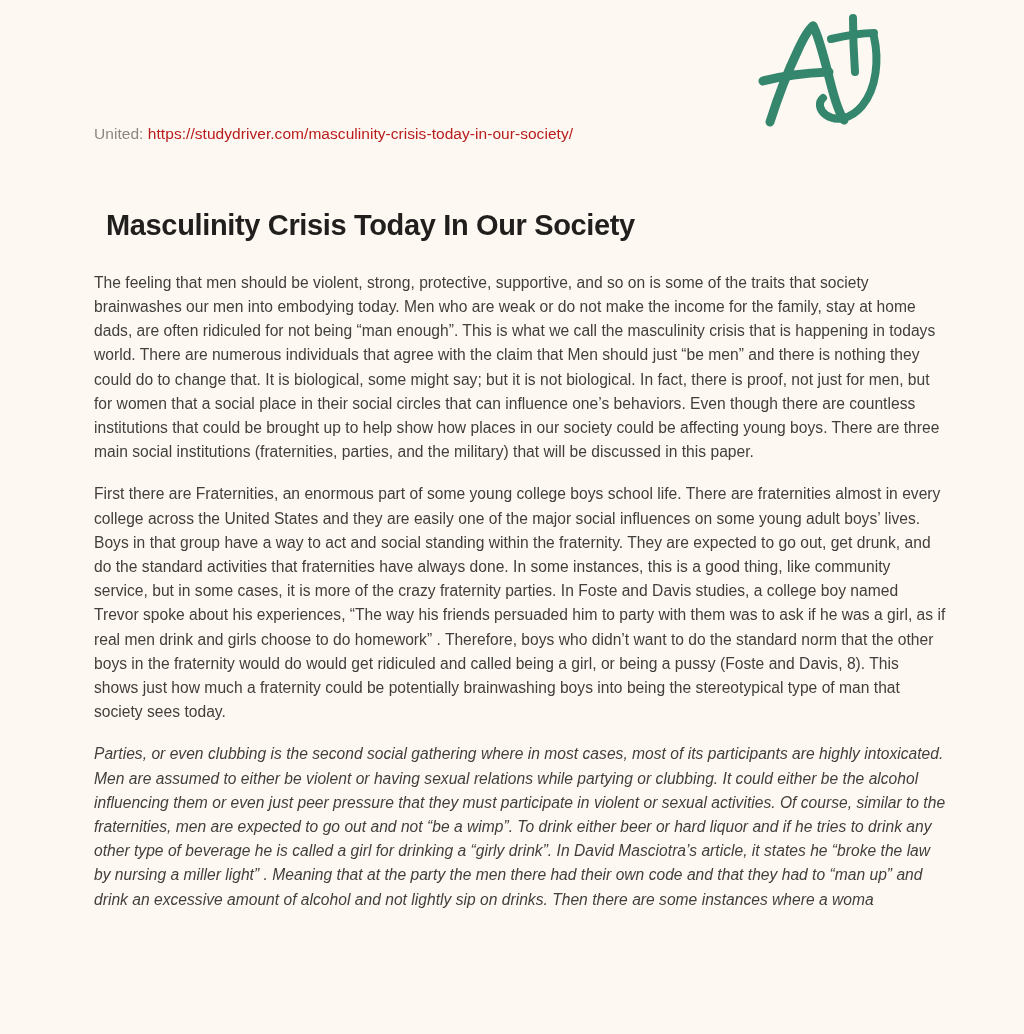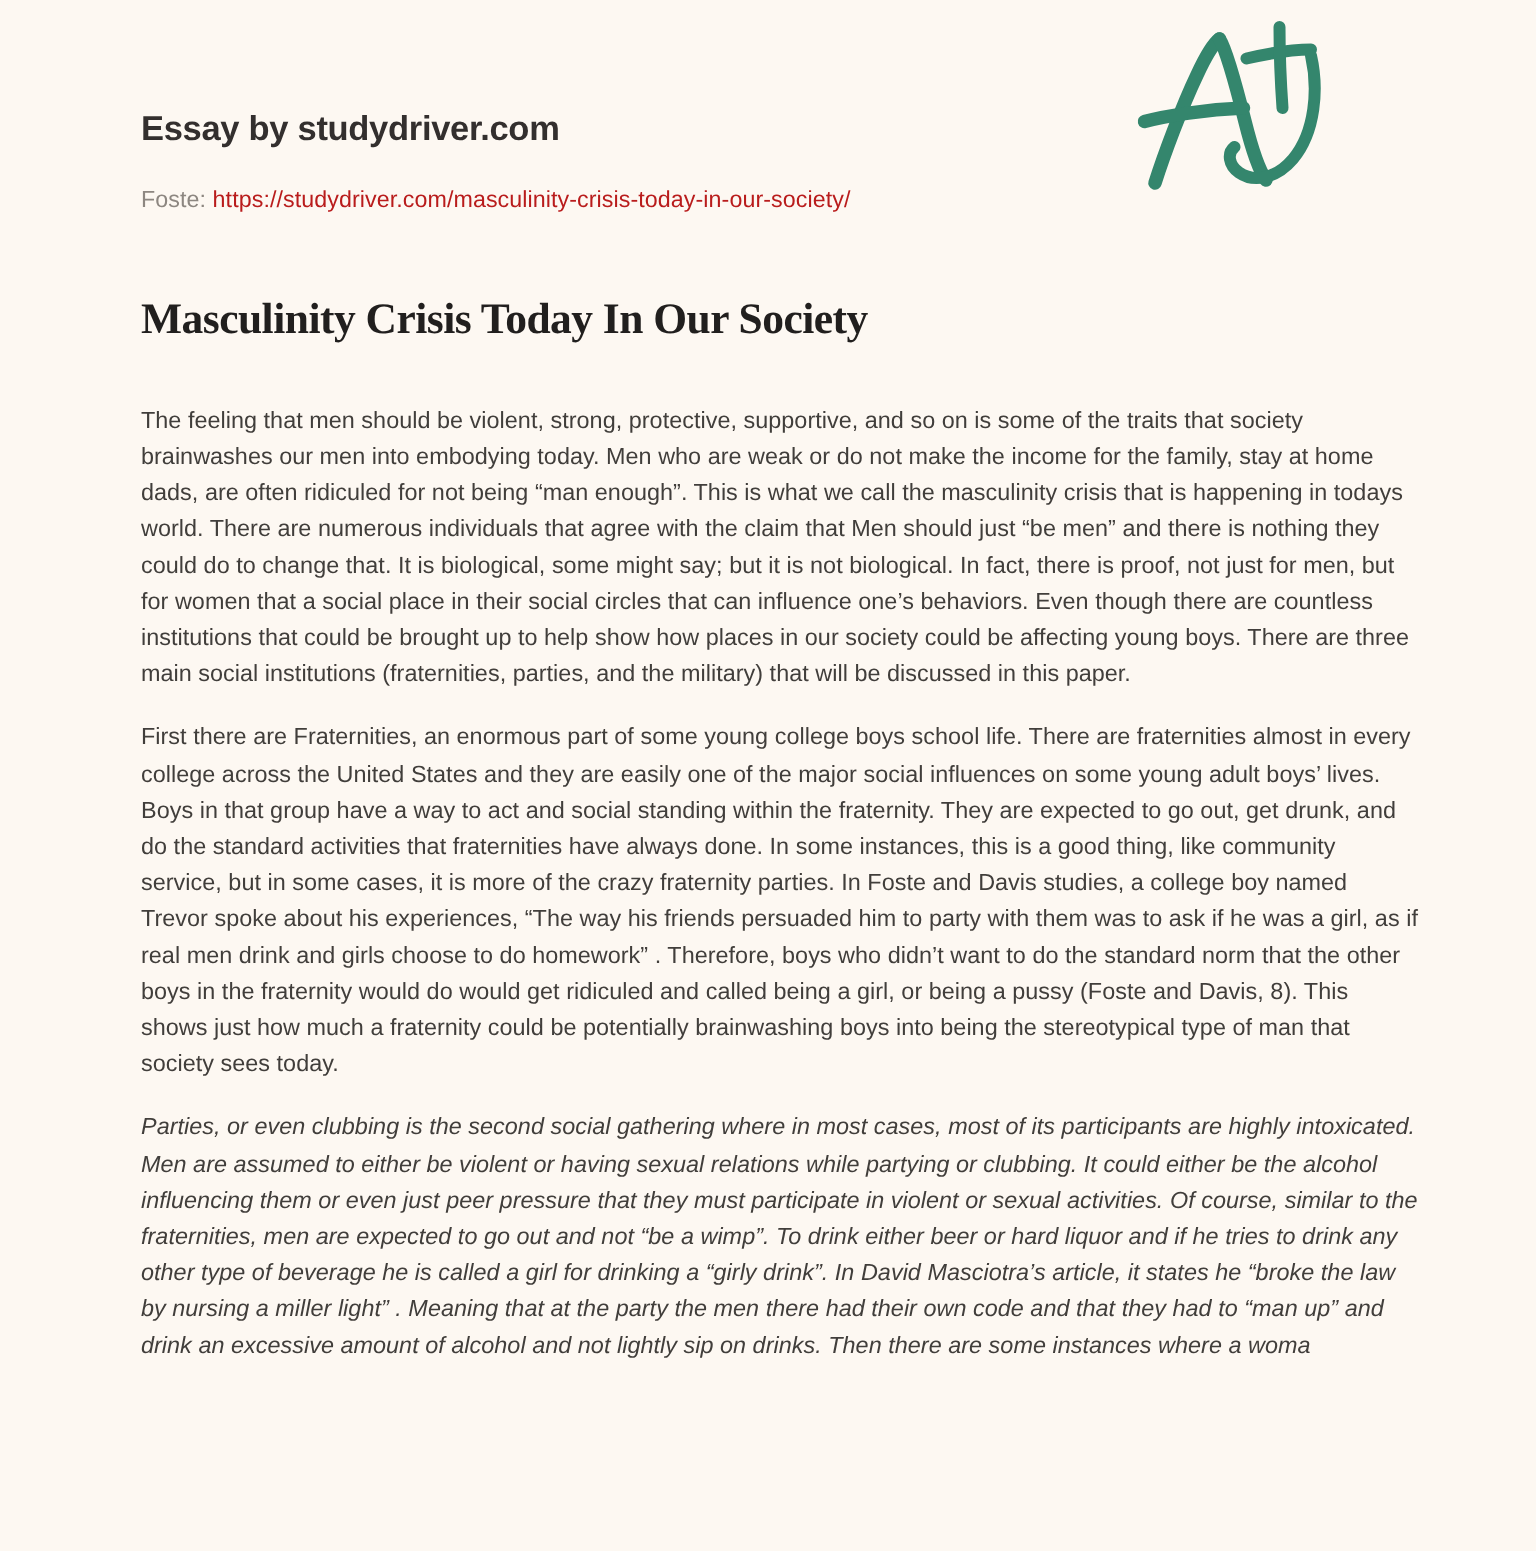--- a/index.html
+++ b/index.html
@@ -63,32 +63,31 @@
     height: 130px;
   }
   .logo svg {
     display: block;
     width: 132px;
     height: 130px;
   }
 
   
   .article-title {
-    margin: 0;
+    margin: 12px;
     padding: 0;
     font-size: 29px;
     font-weight: 700;
     color: #211f1e;
     letter-spacing: -0.35px;
     line-height: 1.2;
-    font-family: Liberation Serif, serif;
   }
 
   .article-body {
-    margin-top: 38px;
+    margin-top: 28px;
   }
 
   .article-body p {
     margin: 0 0 18px 0;
     font-size: 15.6px;
     line-height: 24.2px;
     color: #3f3c39;
     color: #413e3b;
     letter-spacing: 0.02px;
     text-align: left;
@@ -99,24 +98,23 @@
     font-style: italic;
   }
 </style>
 </head>
 <body>
 
 <div class="page">
 
   <div class="header">
 
-    <div class="essay-by">Essay by studydriver.com</div>
 
     <div class="source-line">
-      <span>Foste:</span><span>&nbsp;</span><span class="url">https://studydriver.com/masculinity-crisis-today-in-our-society/</span>
+      <span>United:</span><span>&nbsp;</span><span class="url">https://studydriver.com/masculinity-crisis-today-in-our-society/</span>
     </div>
 
     <div class="logo">
       <svg viewBox="0 0 132 130" xmlns="http://www.w3.org/2000/svg">
         <g fill="none" stroke="#34866d" stroke-linecap="round" stroke-linejoin="round">
 
           <path d="M18 112 C 24 93, 36 61, 46 40 C 52 27, 57 19, 61 16" stroke-width="9"></path>
 
           <path d="M61 16 C 66 24, 72 47, 78 71 C 83 91, 87 103, 92 110" stroke-width="9"></path>
 

